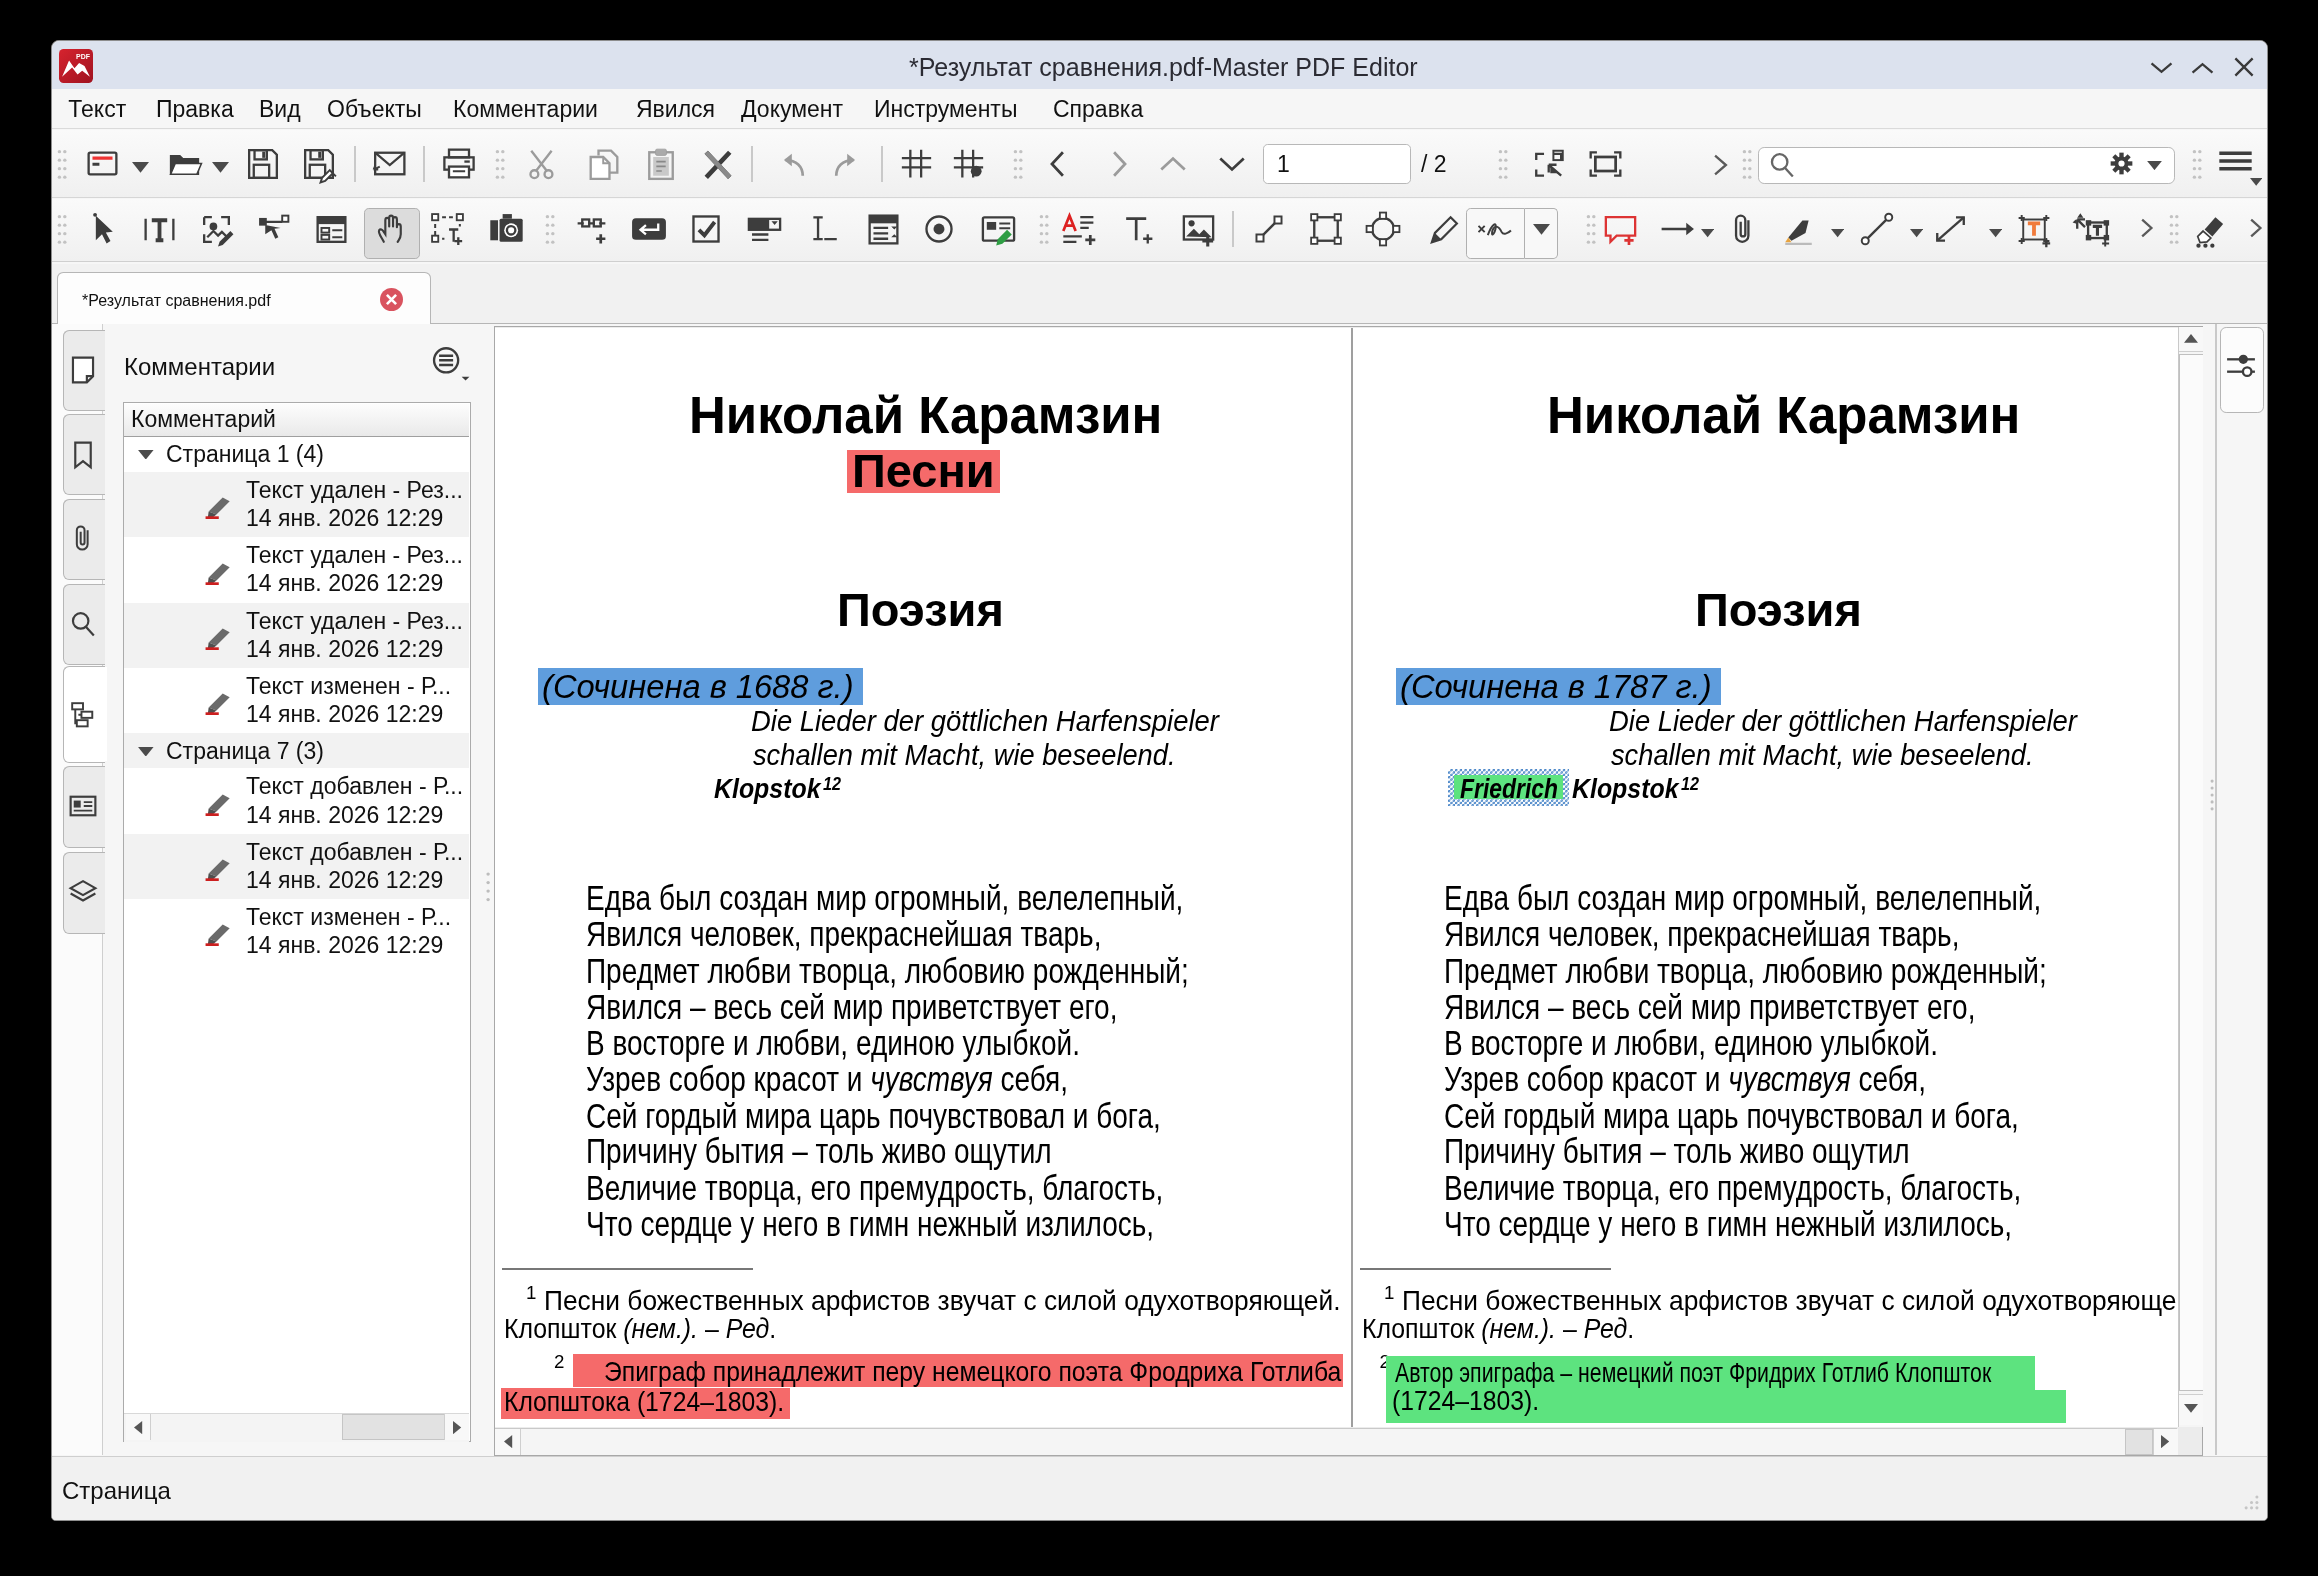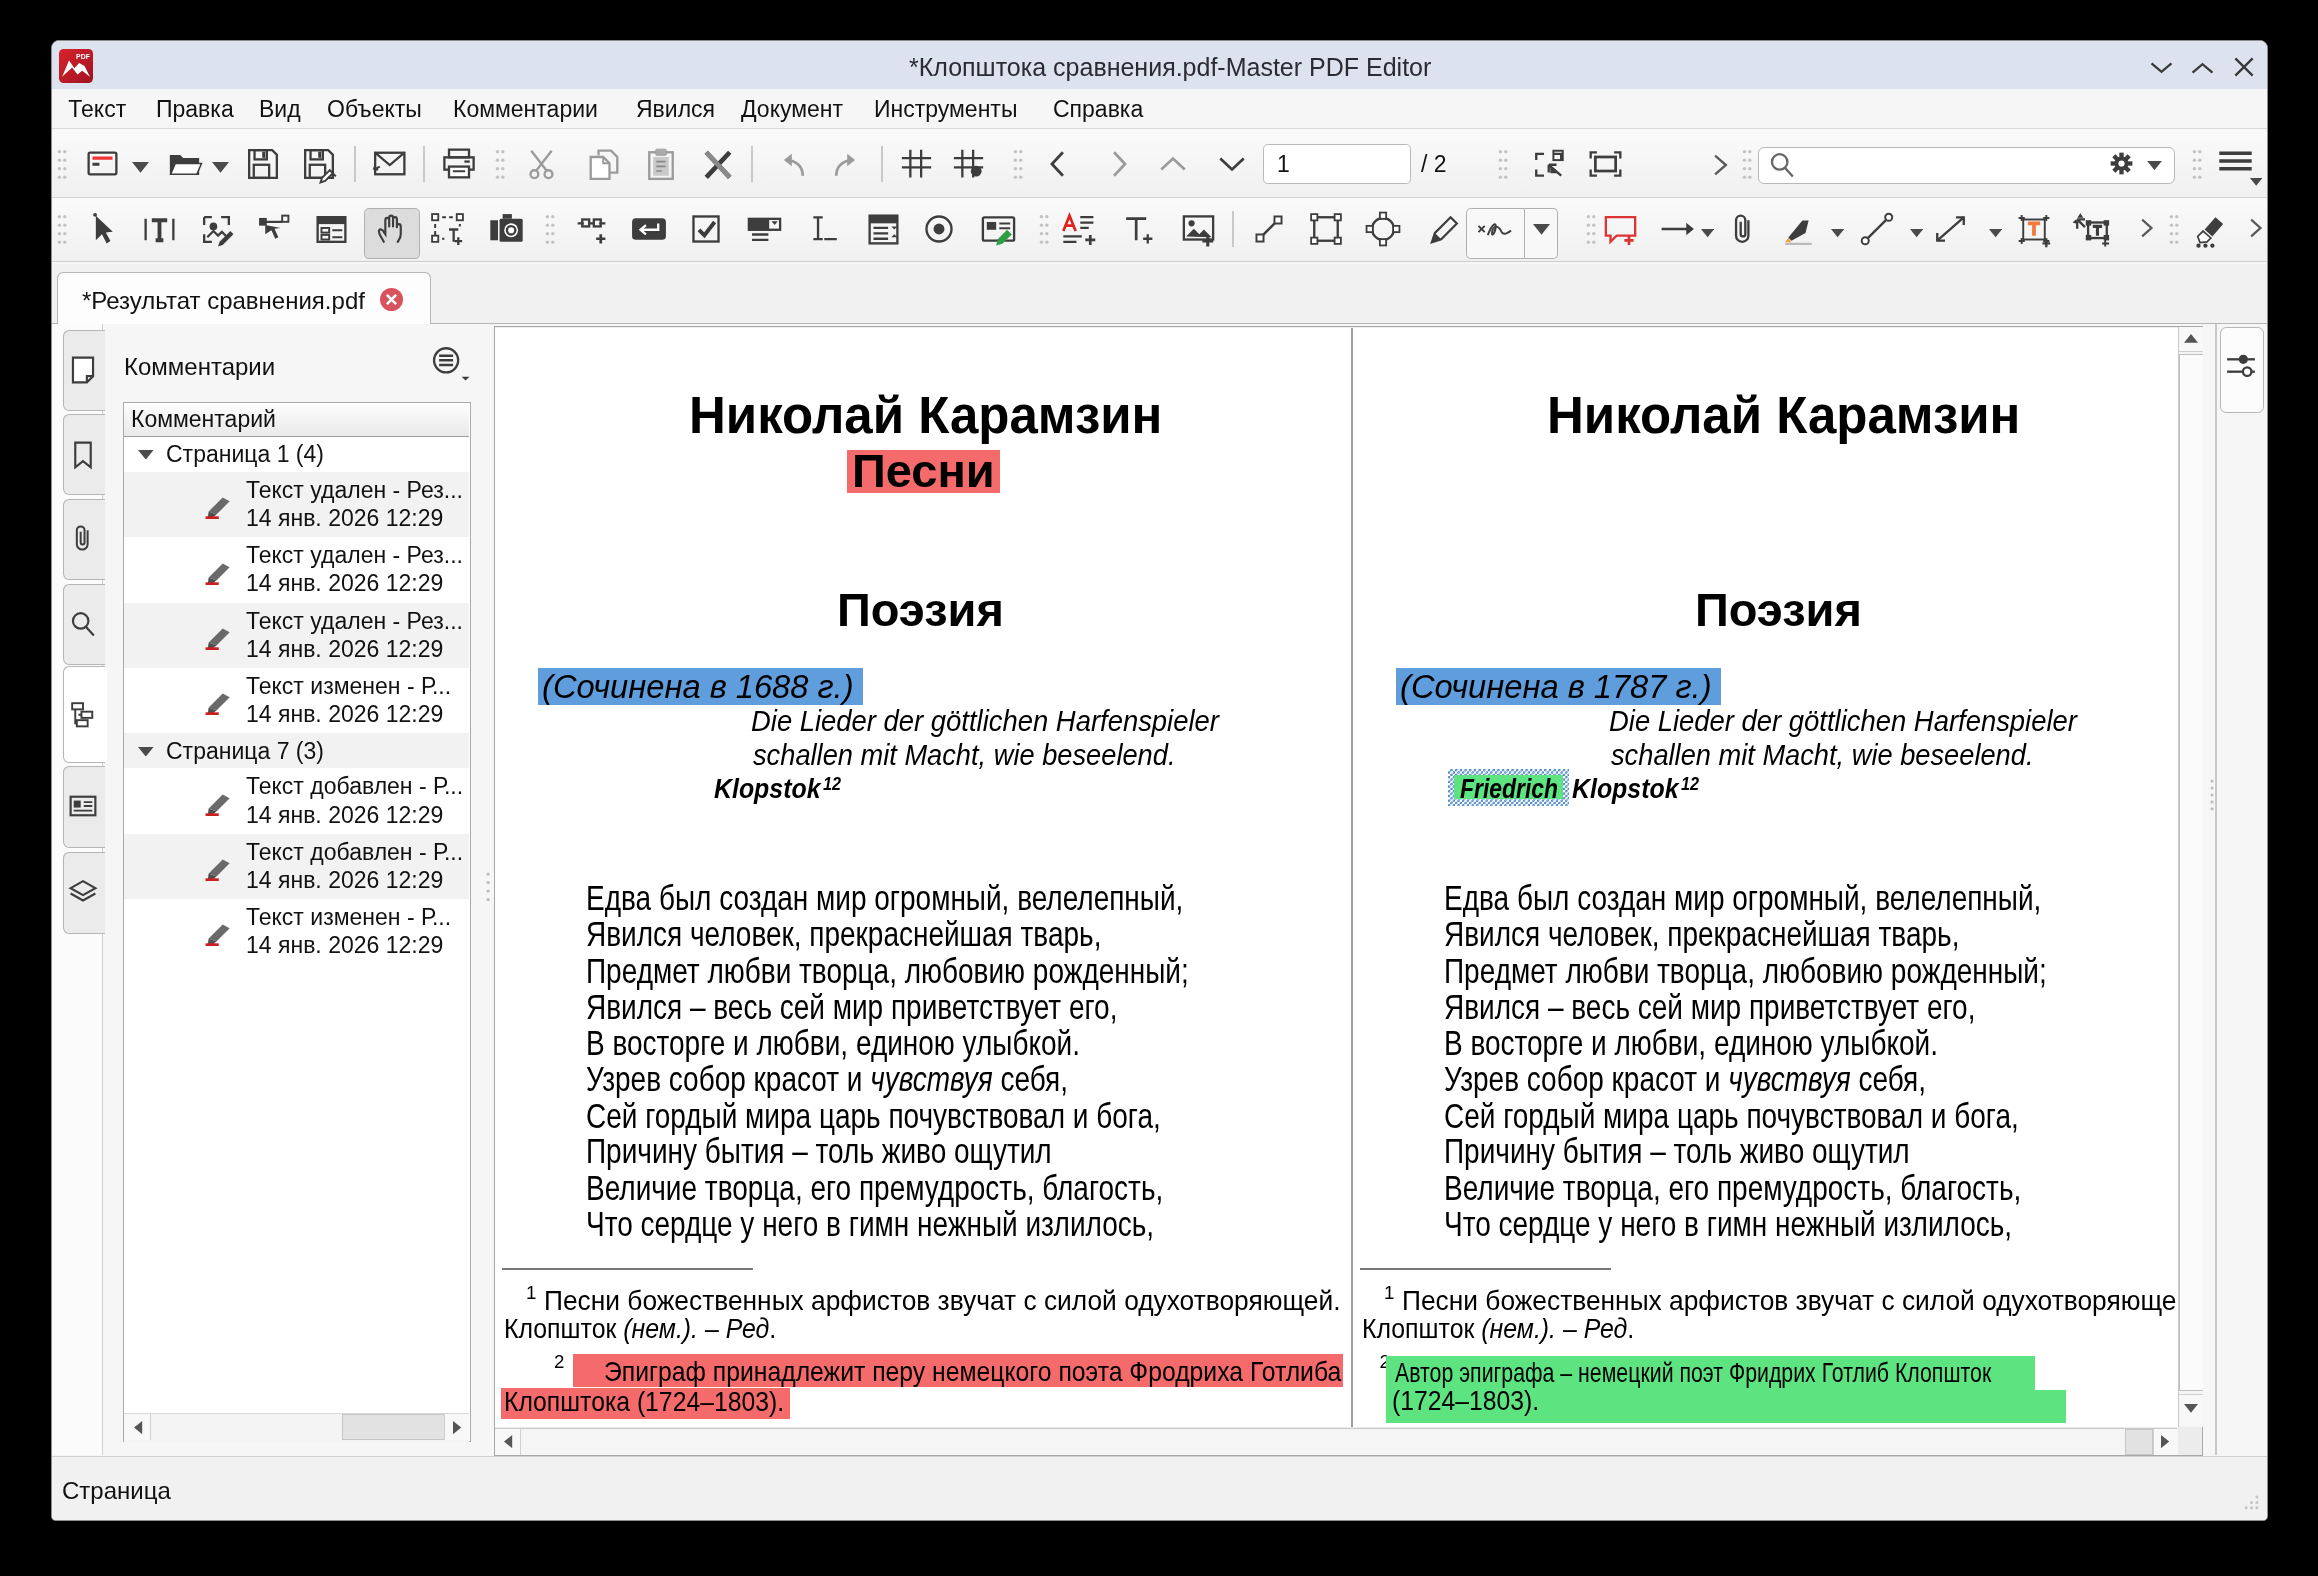--- a/index.html
+++ b/index.html
@@ -15,21 +15,21 @@
         <defs>
           <linearGradient id="ag" x1="0" y1="0" x2="1" y2="1">
             <stop offset="0" stop-color="#d6232e"></stop>
             <stop offset="1" stop-color="#a01320"></stop>
           </linearGradient>
         </defs>
         <rect x="0" y="0" width="44" height="44" rx="6" fill="url(#ag)"></rect>
         <text x="31" y="13" font-family="Liberation Sans" font-size="9" font-weight="bold" fill="#fff" text-anchor="middle">PDF</text>
         <path d="M4 36 L13 15 L20 25 L26 18 L33 22 L40 36 L30 28 L24 33 L17 24 z" fill="#fff"></path>
       </svg></div>
-<div class="t" style="left:857px;top:14px;font-size:25px;line-height:25px;color:#2b2b33;">*Клопштока сравнения.pdf-Master PDF Editor</div>
+<div class="t" style="left:857px;top:14px;font-size:25px;line-height:25px;color:#2b2b33;">*Результат сравнения.pdf-Master PDF Editor</div>
 <div class="ic" style="left:2098px;top:19.5px"><svg width="23" height="14" viewBox="0 0 30 18">
         <path d="M2 3 L15 14 L28 3" fill="none" stroke="#3a3a3a" stroke-width="3"></path>
       </svg></div>
 <div class="ic" style="left:2139px;top:19.5px"><svg width="23" height="14" viewBox="0 0 30 18">
         <path d="M2 15 L15 4 L28 15" fill="none" stroke="#3a3a3a" stroke-width="3"></path>
       </svg></div>
 <div class="ic" style="left:2181px;top:15px"><svg width="22" height="22" viewBox="0 0 28 28">
         <path d="M3 3 L25 25 M25 3 L3 25" stroke="#3a3a3a" stroke-width="3"></path>
       </svg></div>
 <div class="" style="left:0px;top:48px;width:2216px;height:40px;background:#f6f6f6;border-bottom:1.6px solid #dadada;"></div>
@@ -498,21 +498,21 @@
         <circle cx="21" cy="45" r="2.8" fill="#3d3d3d"></circle>
         <circle cx="30" cy="45" r="2.8" fill="#3d3d3d"></circle>
       </svg></div>
 <div class="ic" style="left:2196px;top:177px"><svg width="15.6" height="20" viewBox="0 0 20 26">
         <path d="M4 2 L16 13 L4 24" fill="none" stroke="#5a5a5a" stroke-width="3"></path>
       </svg></div>
 <div class="" style="left:0px;top:223px;width:2216px;height:61px;background:#f1f1f1;"></div>
 <div style="position:absolute;left:0px;top:282px;width:2216px;height:1.6px;background:#b6b6b6"></div>
 <div class="" style="left:5.4px;top:231px;width:374px;height:52px;background:#fdfdfd;border:1.6px solid #b6b6b6;border-bottom:none;border-radius:6.2px 6.2px 0 0;"></div>
 <div class="" style="left:7px;top:282px;width:371px;height:3.1px;background:#fdfdfd;"></div>
-<div class="t" style="left:30px;top:248px;font-size:24px;line-height:24px;color:#111;">*Результат сравнения.pdf</div>
+<div class="t" style="left:30px;top:248px;font-size:16px;line-height:24px;color:#111;">*Результат сравнения.pdf</div>
 <div class="ic" style="left:328px;top:247px"><svg width="23" height="23" viewBox="0 0 30 30">
         <circle cx="15" cy="15" r="15" fill="#d9535f"></circle>
         <path d="M9 9 L21 21 M21 9 L9 21" stroke="#fff" stroke-width="3.4"></path>
       </svg></div>
 <div class="" style="left:0px;top:283px;width:2216px;height:1131px;background:#f6f6f6;"></div>
 <div class="" style="left:0px;top:283px;width:51px;height:1131px;background:#fbfbfb;border-right:1.6px solid #cfcfcf;"></div>
 <div class="" style="left:11px;top:289px;width:42px;height:81px;background:#ebebeb;border:1.6px solid #b6b6b6;border-right:none;border-radius:6.2px 0 0 6.2px;"></div>
 <div class="ic" style="left:14px;top:312px;"><svg width="34" height="34" viewBox="0 0 44 44">
         <path d="M9 6 h26 v24 l-8 8 h-18 z" fill="#fff" stroke="#3d3d3d" stroke-width="2.8"></path>
         <path d="M35 30 h-8 v8" fill="none" stroke="#3d3d3d" stroke-width="2.8"></path>

